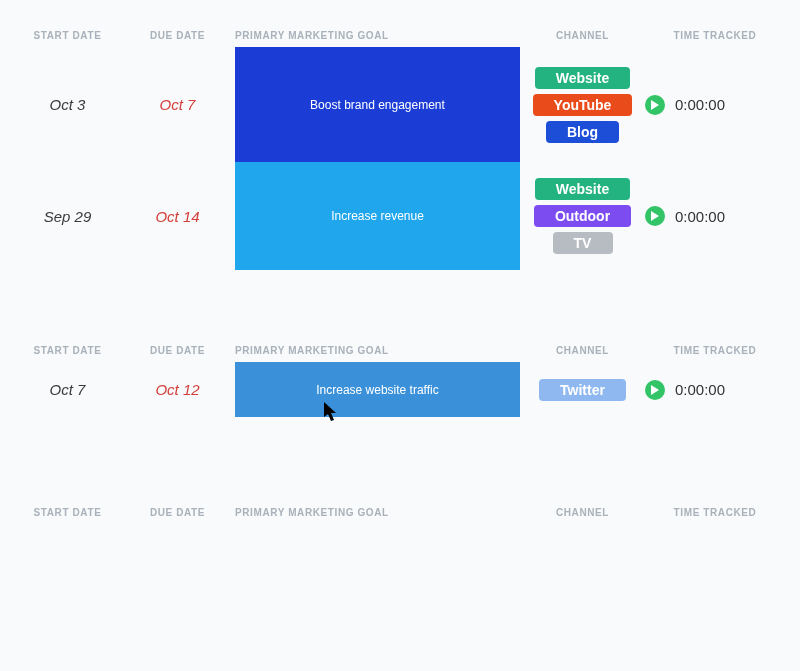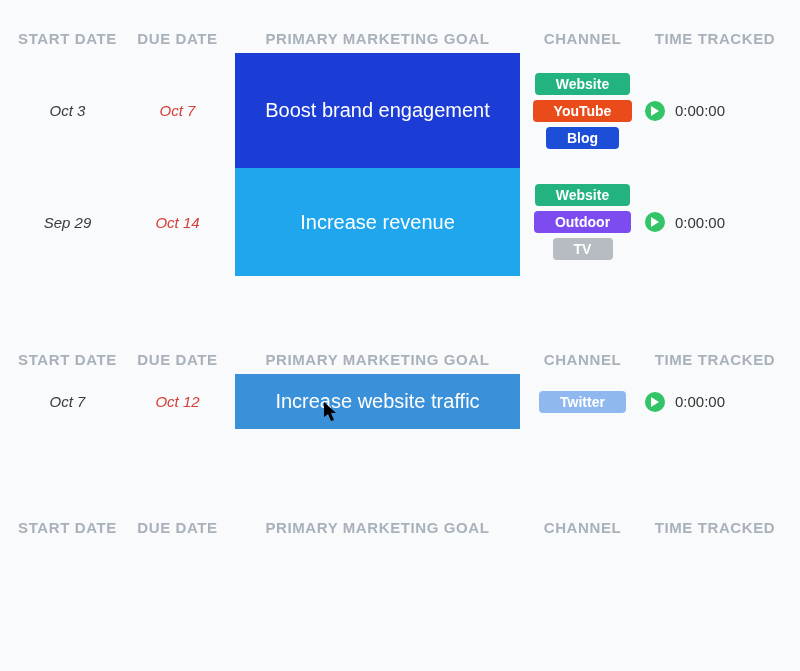--- a/index.html
+++ b/index.html
@@ -12,49 +12,49 @@
     position: relative;
   }
   .section { padding-top: 30px; }
   .head-row {
     display: grid;
     grid-template-columns: 105px 115px 285px 125px 1fr;
     align-items: center;
     padding: 0 15px 6px 15px;
   }
   .head-row .hcell {
-    font-size: 15px;
+    font-size: 10px;
     letter-spacing: 0.6px;
     color: #a9b1ba;
     font-weight: 600;
   }
   .h-start    { text-align: center; }
   .h-due      { text-align: center; }
-  .h-goal     { text-align: center; }
+  .h-goal     { text-align: left; }
   .h-channel  { text-align: center; }
   .h-time     { text-align: center; }
   .data-row {
     display: grid;
     grid-template-columns: 105px 115px 285px 125px 1fr;
     align-items: center;
     padding: 0 15px;
   }
   .start-cell, .due-cell {
     text-align: center;
     font-size: 15px;
     color: #3b3b3b;
     font-style: italic;
   }
   .due-cell { color: #d43f3a; }
   .goal-box {
     color: #fff;
     display: flex;
     align-items: center;
     justify-content: center;
-    font-size: 20px;
+    font-size: 12px;
     padding: 10px 12px;
     text-align: center;
   }
   .goal-tall { height: 115px; }
   .goal-tall2 { height: 108px; }
   .goal-short { height: 55px; }
   .channel-cell {
     display: flex;
     flex-direction: column;
     align-items: center;

